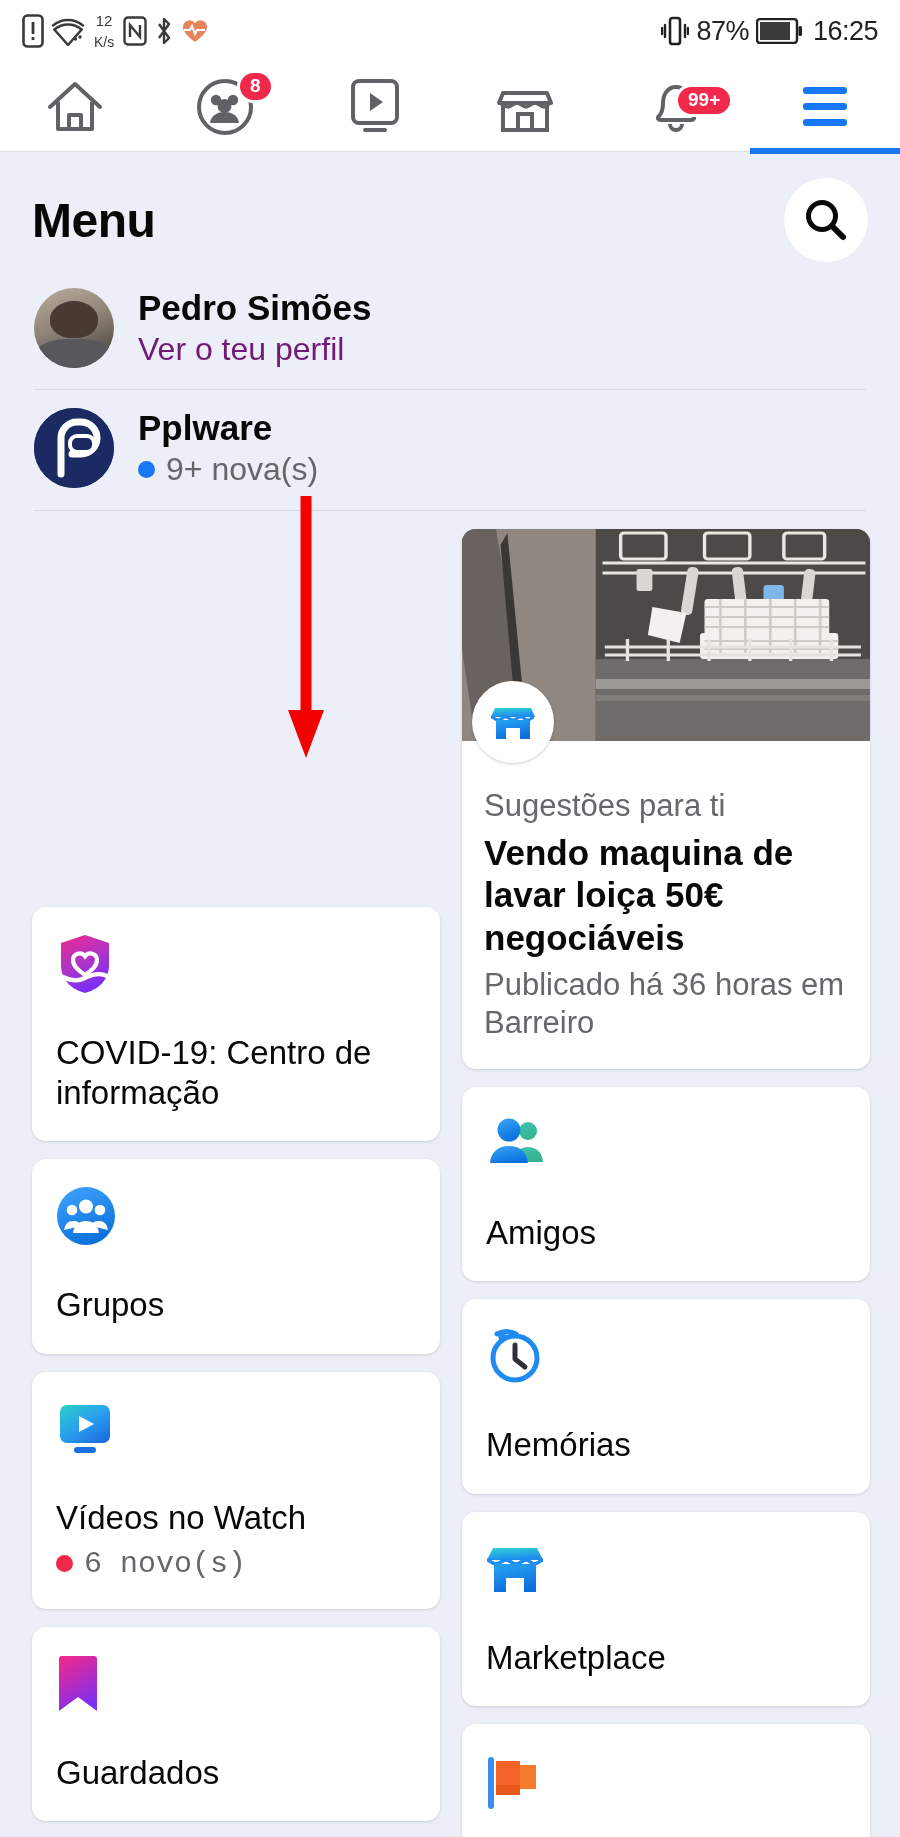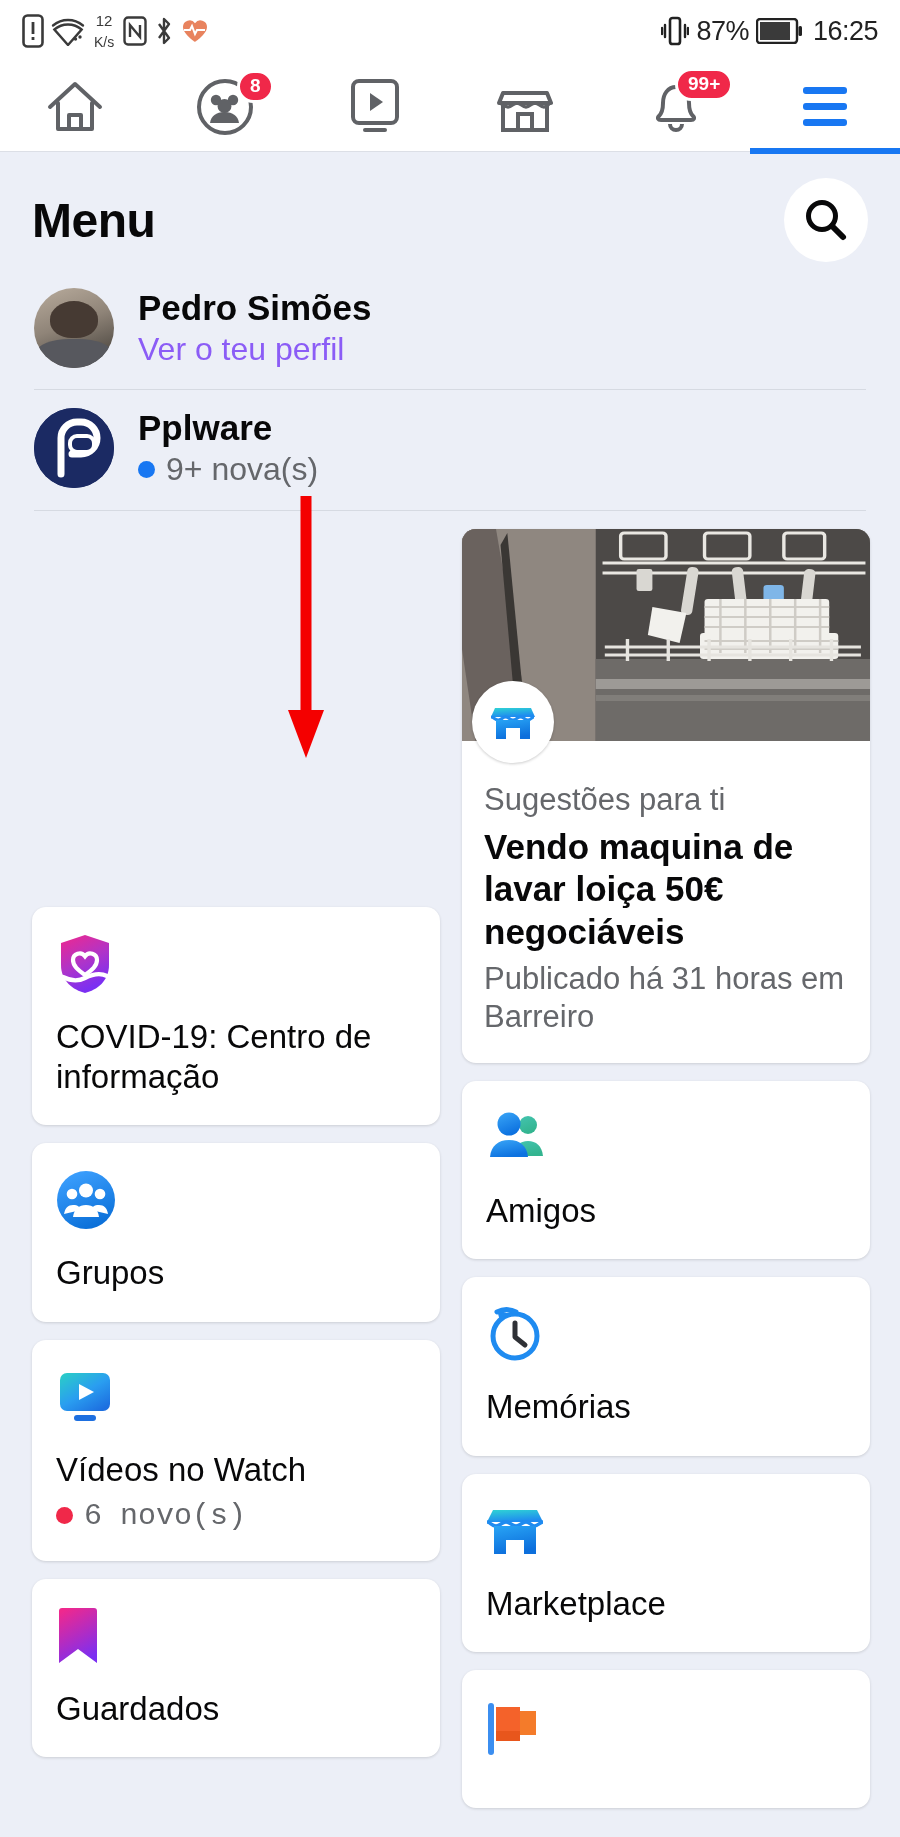--- a/index.html
+++ b/index.html
@@ -41,21 +41,21 @@
     position: absolute;
     background: #f02849; color: #fff;
     font-size: 19px; font-weight: bold;
     border-radius: 22px;
     padding: 3px 10px 4px;
     min-width: 34px; text-align: center;
     line-height: 1.1;
     border: 3px solid #fff;
   }
   .badge.b8  { top: 8px; left: 58%; }
-  .badge.b99 { top: 6px; left: 50%; }
+  .badge.b99 { top: 22px; left: 50%; }
   .tab-underline {
     position: absolute; bottom: -2px; right: 0;
     width: 150px; height: 6px; background: #1877f2;
   }
   .burger { display: flex; flex-direction: column; gap: 9px; }
   .burger span { display: block; width: 44px; height: 7px; background: #1877f2; border-radius: 3px; }
 
   
   .menu-header {
     display: flex; align-items: center; justify-content: space-between;
@@ -83,21 +83,21 @@
     content: ""; position: absolute; left: 20%; top: 16%;
     width: 60%; height: 46%; border-radius: 50% 50% 45% 45%;
     background: #463a33;
   }
   .avatar::after {
     content: ""; position: absolute; left: 4%; bottom: 0;
     width: 92%; height: 36%; border-radius: 44% 44% 0 0;
     background: #57585e;
   }
   .prof-name { font-size: 35px; font-weight: bold; color: #080809; line-height: 1.15; }
-  .prof-sub  { font-size: 32px; color: #8b5cf6; line-height: 1.2; margin-top: 2px; }
+  .prof-sub  { font-size: 32px; color: #701a75; line-height: 1.2; margin-top: 2px; }
 
   .divider { height: 1px; background: #d6dae2; margin: 0 34px; }
 
   
   .page-row { display: flex; align-items: center; gap: 24px; padding: 18px 34px 22px; }
   .pplware-logo {
     width: 80px; height: 80px; border-radius: 50%;
     background: #1b2a63; flex: none; position: relative;
   }
   .page-name { font-size: 35px; font-weight: bold; color: #080809; line-height: 1.15; }
@@ -114,37 +114,37 @@
   }
   .col { flex: 1; display: flex; flex-direction: column; gap: 18px; min-width: 0; }
 
   .card {
     background: #ffffff; border-radius: 14px;
     box-shadow: 0 1px 3px rgba(0,0,0,0.14);
     padding: 26px 24px 28px;
   }
   .card .label {
     font-size: 33px; color: #080809; line-height: 1.22;
-    margin-top: 22px; word-wrap: break-word;
+    margin-top: 38px; word-wrap: break-word;
   }
   .card .sublabel { display: flex; align-items: center; gap: 11px; margin-top: 9px; font-family: Liberation Mono, monospace; }
   .card .sublabel span.txt { font-size: 30px; color: #65676b; }
   .icon-box { width: 62px; height: 62px; display: flex; align-items: center; }
 
   
   .arrow-spacer { height: 360px; position: relative; }
 
   
   .promo { background:#fff; border-radius:14px; box-shadow:0 1px 3px rgba(0,0,0,0.14); overflow:hidden; }
   .promo-img {
     height: 212px; position: relative;
     background: linear-gradient(100deg,#8d837d 0%,#6d6561 22%,#55504e 34%,#3b3937 50%,#8c8a87 68%,#a8a6a3 100%);
     overflow: hidden;
   }
-  .promo-body { padding: 10px 22px 26px; position: relative; }
+  .promo-body { padding: 16px 22px 26px; position: relative; }
   .promo-avatar {
     position: absolute; top: -60px; left: 10px;
     width: 82px; height: 82px; border-radius: 50%;
     background: #fff; display: flex; align-items: center; justify-content: center;
     box-shadow: 0 1px 3px rgba(0,0,0,0.2);
   }
   .promo-kicker { font-size: 31px; color: #65676b; margin-top: 30px; line-height: 1.25; }
   .promo-title { font-size: 35px; font-weight: bold; color: #080809; line-height: 1.22; margin-top: 6px; }
   .promo-meta { font-size: 31px; color: #65676b; line-height: 1.25; margin-top: 6px; }
 
@@ -431,21 +431,21 @@
                   <stop offset="100%" stop-color="#0d6fdc"></stop>
                 </linearGradient>
               </defs>
               <path d="M5 8h36l4 9H1z" fill="url(#gMp1)"></path>
               <path d="M1 17c3 0 4 3 7.5 3S12 17 15.5 17s4 3 7.5 3 4-3 7.5-3 4 3 7.5 3 3.5-3 6-3" fill="none" stroke="#1f8bf0" stroke-width="3"></path>
               <path d="M6 20v19h10V28h14v11h10V20z" fill="url(#gMp1b)"></path>
             </svg>
           </div>
           <div class="promo-kicker">Sugestões para ti</div>
           <div class="promo-title">Vendo maquina de lavar loiça 50€ negociáveis</div>
-          <div class="promo-meta">Publicado há 31 horas em Barreiro</div>
+          <div class="promo-meta">Publicado há 36 horas em Barreiro</div>
         </div>
       </div>
 
       <div class="card">
         <div class="icon-box">
           <svg width="62" height="56" viewBox="0 0 62 56">
             <defs>
               <linearGradient id="gFr1" x1="0" y1="0" x2="0.4" y2="1">
                 <stop offset="0%" stop-color="#44c4b0"></stop>
                 <stop offset="100%" stop-color="#33b48f"></stop>

